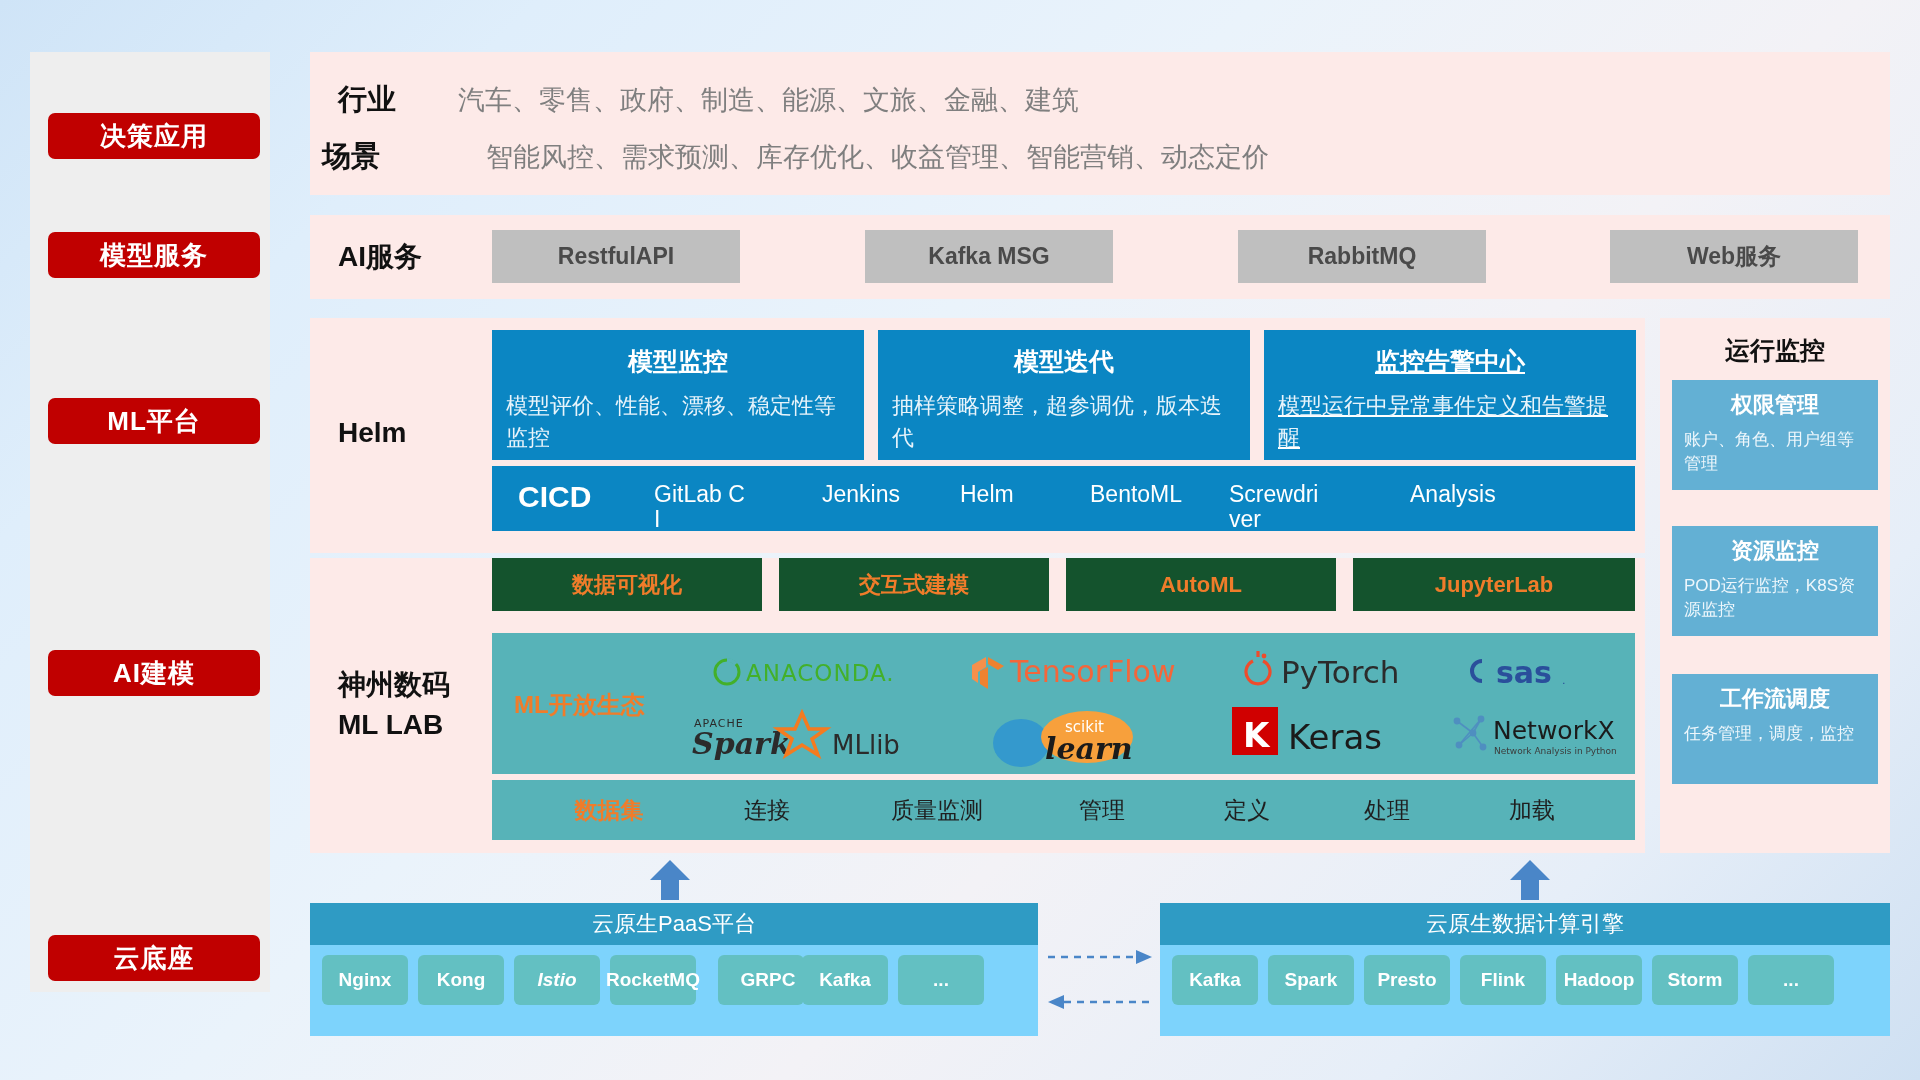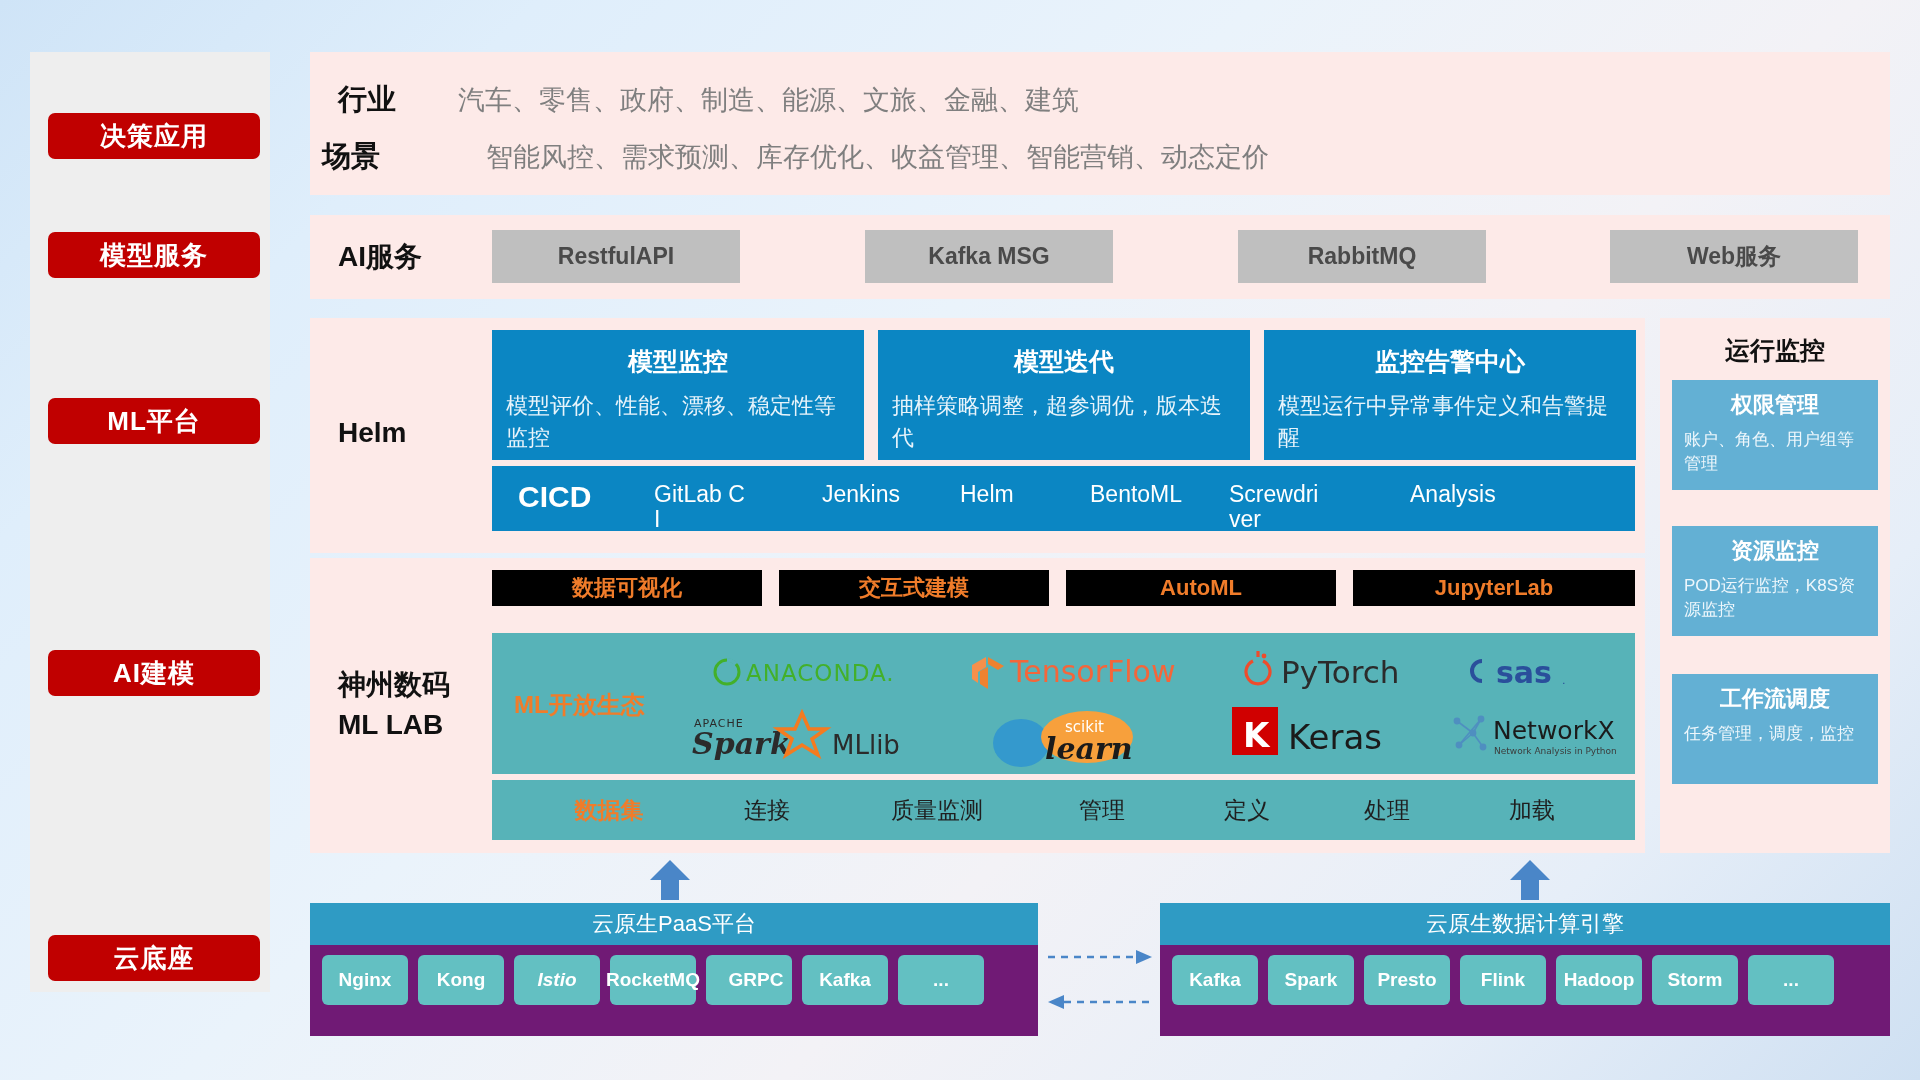--- a/index.html
+++ b/index.html
@@ -60,21 +60,21 @@
     position:absolute; left:26px; top:14px; font-size:30px; font-weight:bold;
   }
   .cic-item{
     position:absolute; top:16px; font-size:23px; width:95px;
     line-height:1.1; word-break:break-all;
   }
 
   
   #band-model{ left:310px; top:558px; width:1335px; height:295px; }
   .tealtab{
-    position:absolute; top:12px; height:36px; background:#000000;
+    position:absolute; top:0; height:53px; background:#14532d;
     color:#f07c2a; font-size:22px; font-weight:bold;
     display:flex; align-items:center; justify-content:center;
   }
   #ecobox{
     position:absolute; left:182px; top:75px; width:1143px; height:141px;
     background:#57b3b8;
   }
   #ecolabel{
     position:absolute; left:22px; top:56px; color:#f07c2a;
     font-size:24px; font-weight:bold;
@@ -95,21 +95,21 @@
     position:absolute; left:0; top:16px; width:230px; text-align:center;
     font-size:25px; font-weight:bold; color:#111;
   }
   .rcard{
     position:absolute; left:12px; width:206px; background:#63b0d4; color:#fff;
   }
   .rcard .rt{ text-align:center; font-size:22px; font-weight:bold; margin-top:10px; }
   .rcard .rd{ font-size:17px; line-height:1.4; margin:8px 12px 0 12px; color:#eef7fc; }
 
   
-  .footbox{ position:absolute; background:#701a75; }
+  .footbox{ position:absolute; background:#7dd3fc; }
   .foothdr{
     position:absolute; left:0; top:0; height:42px; width:100%;
     background:#2f9bc4; color:#fff; font-size:22px;
     display:flex; align-items:center; justify-content:center;
   }
   .footchip{
     position:absolute; top:52px; height:50px; background:#63c0c2;
     border-radius:6px; color:#fff; font-size:19px; font-weight:bold;
     display:flex; align-items:center; justify-content:center;
     text-align:center; line-height:1.1; padding:0 2px;
@@ -154,21 +154,21 @@
     <div class="rowlabel" style="left:28px; top:95px; height:40px;">Helm</div>
 
     <div class="mlcard" style="left:182px; top:12px; width:372px; height:130px;">
       <div class="t">模型监控</div>
       <div class="d">模型评价、性能、漂移、稳定性等监控</div>
     </div>
     <div class="mlcard" style="left:568px; top:12px; width:372px; height:130px;">
       <div class="t">模型迭代</div>
       <div class="d">抽样策略调整，超参调优，版本迭代</div>
     </div>
-    <div class="mlcard" style="left:954px; top:12px; width:372px; height:130px;">
+    <div class="mlcard" style="left:954px; top:12px; width:372px; height:130px;text-decoration:underline;">
       <div class="t">监控告警中心</div>
       <div class="d">模型运行中异常事件定义和告警提醒</div>
     </div>
 
     <div id="cicd">
       <div class="cic-title">CICD</div>
       <div class="cic-item" style="left:162px;">GitLab CI</div>
       <div class="cic-item" style="left:330px;">Jenkins</div>
       <div class="cic-item" style="left:468px;">Helm</div>
       <div class="cic-item" style="left:598px;">BentoML</div>
@@ -311,21 +311,21 @@
         <polygon points="22,0 42,20 31,20 31,40 13,40 13,20 2,20" fill="#4a86c8"></polygon>
       </svg>
   </div>
 
   <div class="footbox" style="left:310px; top:903px; width:728px; height:133px;">
     <div class="foothdr">云原生PaaS平台</div>
     <div class="footchip" style="left:12px;  width:86px;">Nginx</div>
     <div class="footchip" style="left:108px; width:86px;">Kong</div>
     <div class="footchip" style="left:204px; width:86px;font-style:italic;">Istio</div>
     <div class="footchip" style="left:300px; width:86px;">RocketMQ</div>
-    <div class="footchip" style="left:396px; width:86px;padding-left:16px;">GRPC</div>
+    <div class="footchip" style="left:408px; width:86px;padding-left:16px;">GRPC</div>
     <div class="footchip" style="left:492px; width:86px;">Kafka</div>
     <div class="footchip" style="left:588px; width:86px;">...</div>
   </div>
 
   <div class="footbox" style="left:1160px; top:903px; width:730px; height:133px;">
     <div class="foothdr">云原生数据计算引擎</div>
     <div class="footchip" style="left:12px;  width:86px;">Kafka</div>
     <div class="footchip" style="left:108px; width:86px;">Spark</div>
     <div class="footchip" style="left:204px; width:86px;">Presto</div>
     <div class="footchip" style="left:300px; width:86px;">Flink</div>

